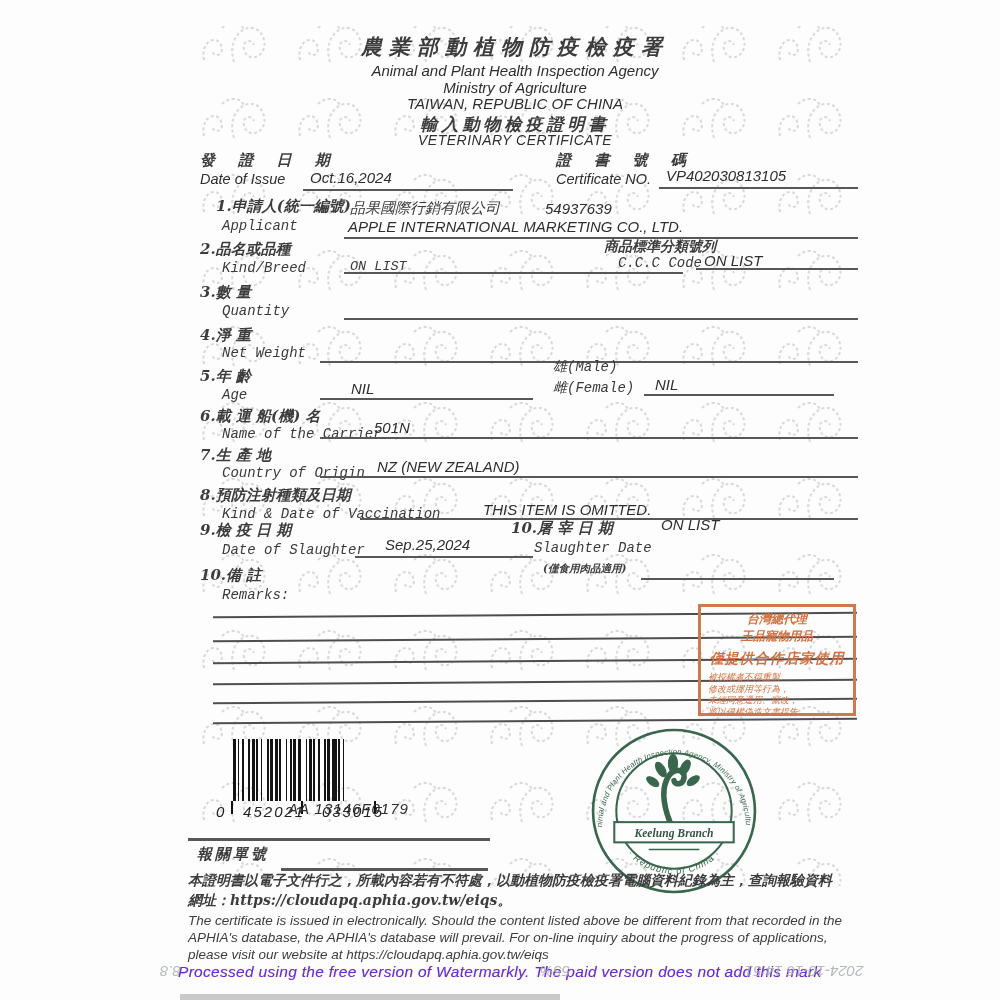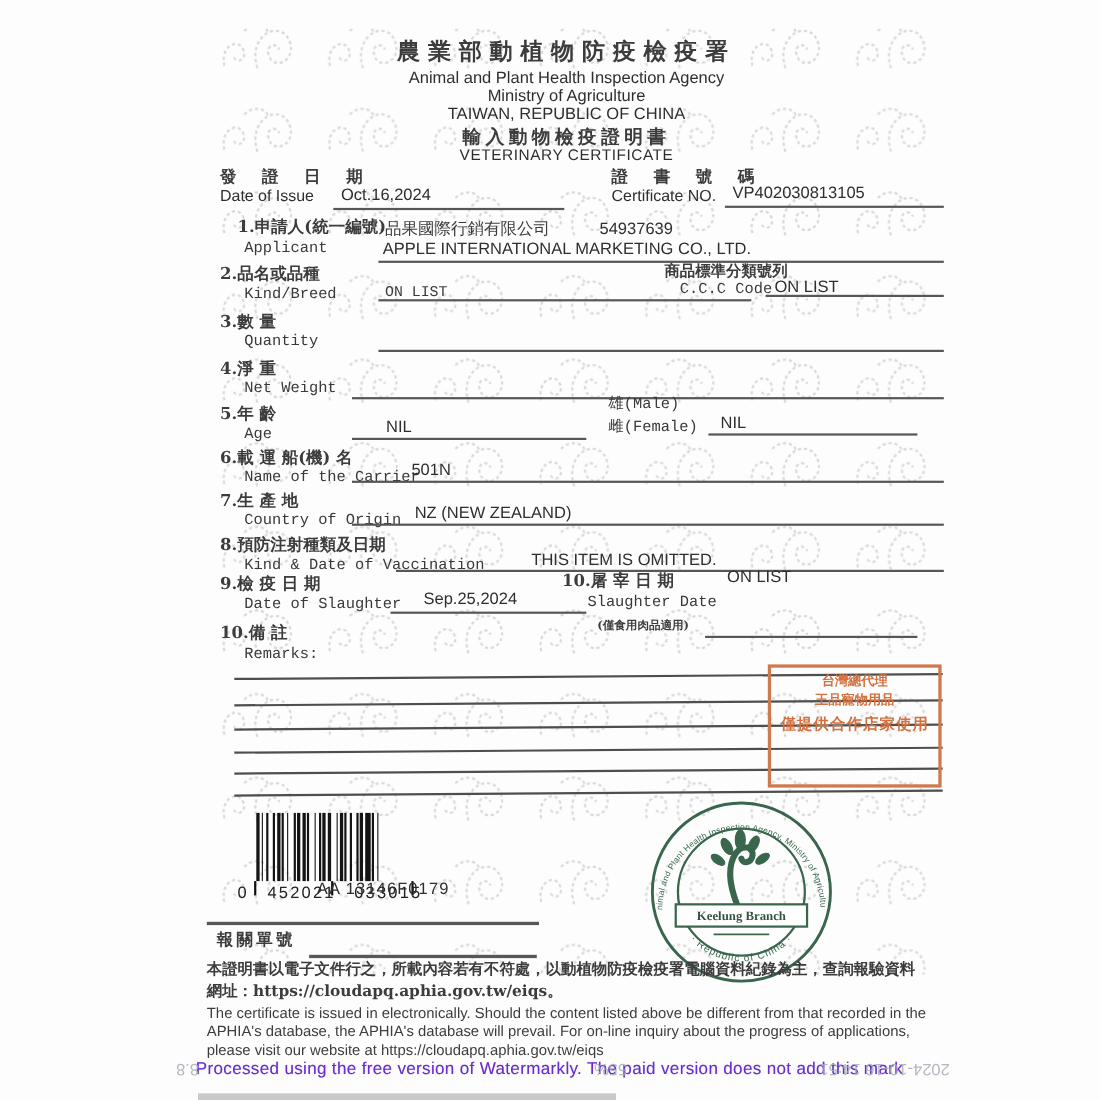--- a/index.html
+++ b/index.html
@@ -1,17 +1,17 @@
 <!DOCTYPE html>
 <html><head>
 <meta charset="utf-8">
 <style>
   html,body{margin:0;padding:0;background:#fff;}
   #page{position:relative;width:1000px;height:1000px;background:#fdfdfd;overflow:hidden;
-        font-family:"Liberation Sans","DejaVu Sans",sans-serif;}
+        font-family:"Liberation Sans","DejaVu Sans",sans-serif;font-style:italic;}
   .abs{position:absolute;white-space:nowrap;}
   .zh{font-family:"DejaVu Serif","DejaVu Sans",serif;font-weight:bold;color:#3c3c3c;}
   .en{font-family:"Liberation Mono","DejaVu Sans Mono",monospace;color:#3a3a3a;}
   .val{font-family:"Liberation Sans","DejaVu Sans",sans-serif;color:#2e2e2e;}
   .ctr{text-align:center;}
   .l{position:absolute;height:2px;background:#575757;}
   .rem{background:#4e4e4e;}
   #agent-box{position:absolute;left:698px;top:604px;width:152px;height:106px;
     border:3px solid #cf7a4e;color:#d2703f;text-align:center;
     font-family:"DejaVu Sans",sans-serif;background:transparent;}
@@ -126,20 +126,26 @@
   <div class="l rem" style="left:213px;top:638px;width:644px;transform:rotate(-0.4deg);"></div>
   <div class="l rem" style="left:213px;top:660px;width:644px;transform:rotate(-0.4deg);"></div>
   <div class="l rem" style="left:213px;top:681px;width:644px;transform:rotate(-0.4deg);"></div>
   <div class="l rem" style="left:213px;top:700px;width:644px;transform:rotate(-0.4deg);"></div>
   <div class="l rem" style="left:213px;top:720px;width:644px;transform:rotate(-0.4deg);"></div>
 
   <div id="agent-box">
     <div style="font-size:12px;font-weight:bold;margin-top:4px;">台灣總代理</div>
     <div style="font-size:12px;font-weight:bold;">王品寵物用品</div>
     <div class="big">僅提供合作店家使用</div>
+    <div class="fine" style="margin-top:4px;">
+      <div>被授權者不得重製</div>
+      <div>修改或挪用等行為，</div>
+      <div>未經同意逕用、竄改，</div>
+      <div>將以侵權偽造文書提告</div>
+    </div>
   </div>
 
   <div id="barcode-bars">
       <div style="flex: 0 0 auto; height: 100%; width: 3.1px; background: rgb(20, 20, 20);"></div>
       <div style="flex: 0 0 auto; height: 100%; width: 1.55px; background: transparent;"></div>
       <div style="flex: 0 0 auto; height: 100%; width: 1.55px; background: rgb(20, 20, 20);"></div>
       <div style="flex: 0 0 auto; height: 100%; width: 3.1px; background: transparent;"></div>
       <div style="flex: 0 0 auto; height: 100%; width: 1.55px; background: rgb(20, 20, 20);"></div>
       <div style="flex: 0 0 auto; height: 100%; width: 4.65px; background: transparent;"></div>
       <div style="flex: 0 0 auto; height: 100%; width: 1.55px; background: rgb(20, 20, 20);"></div>

